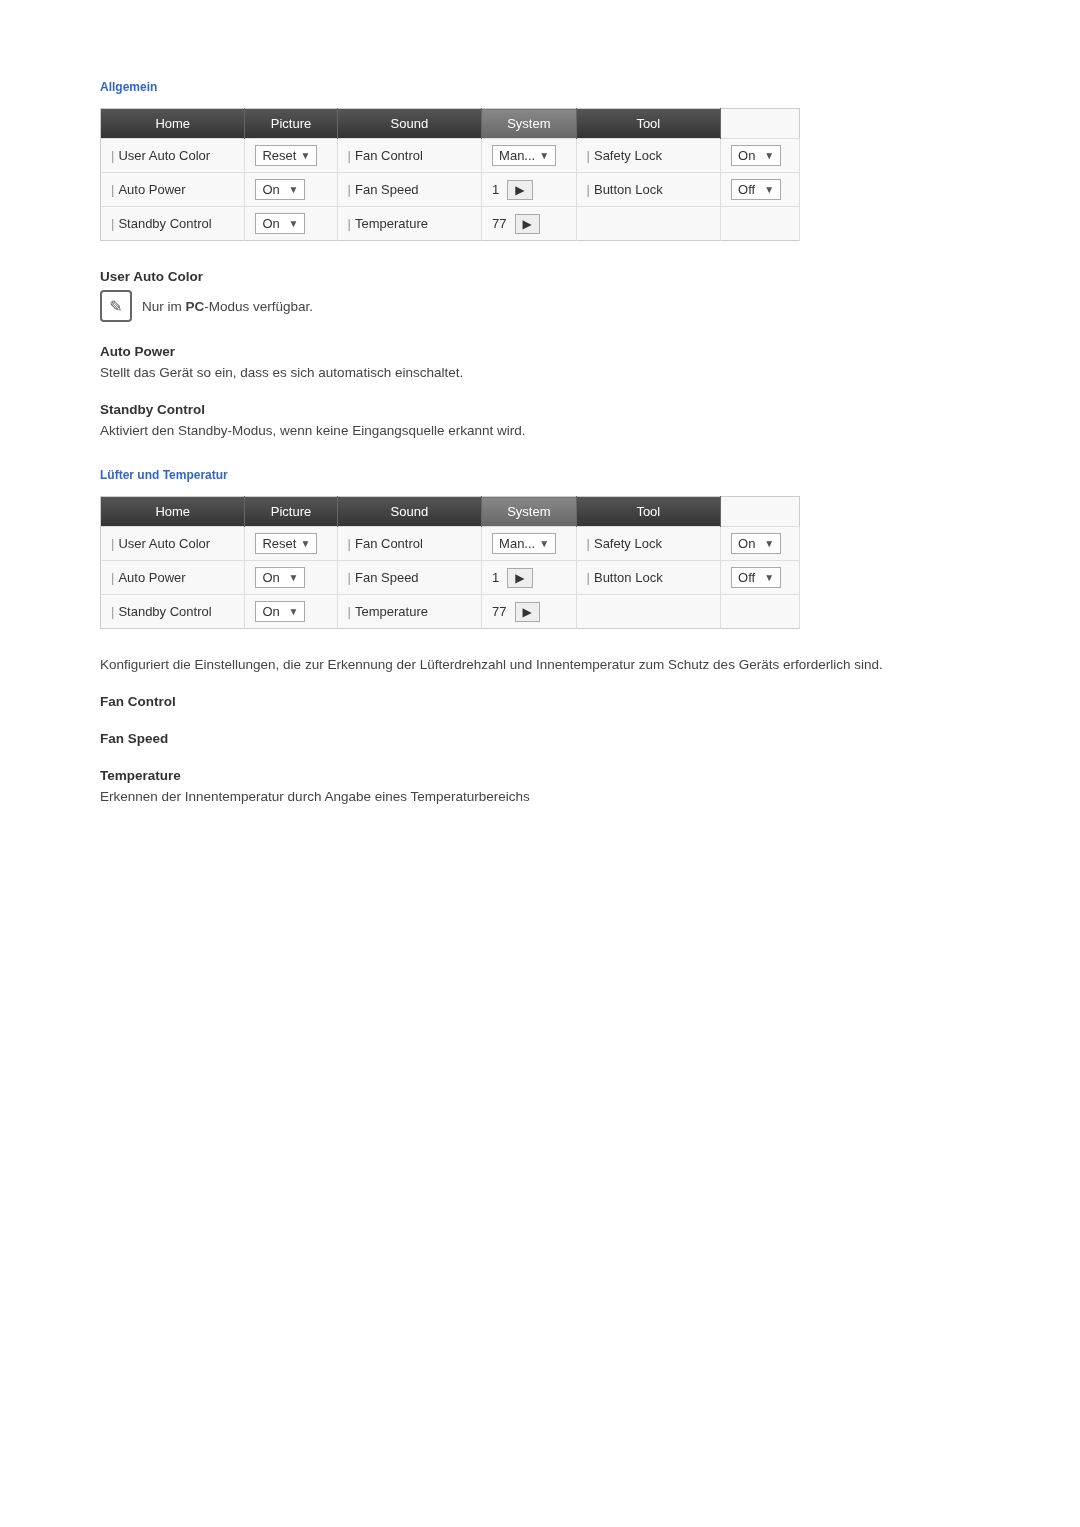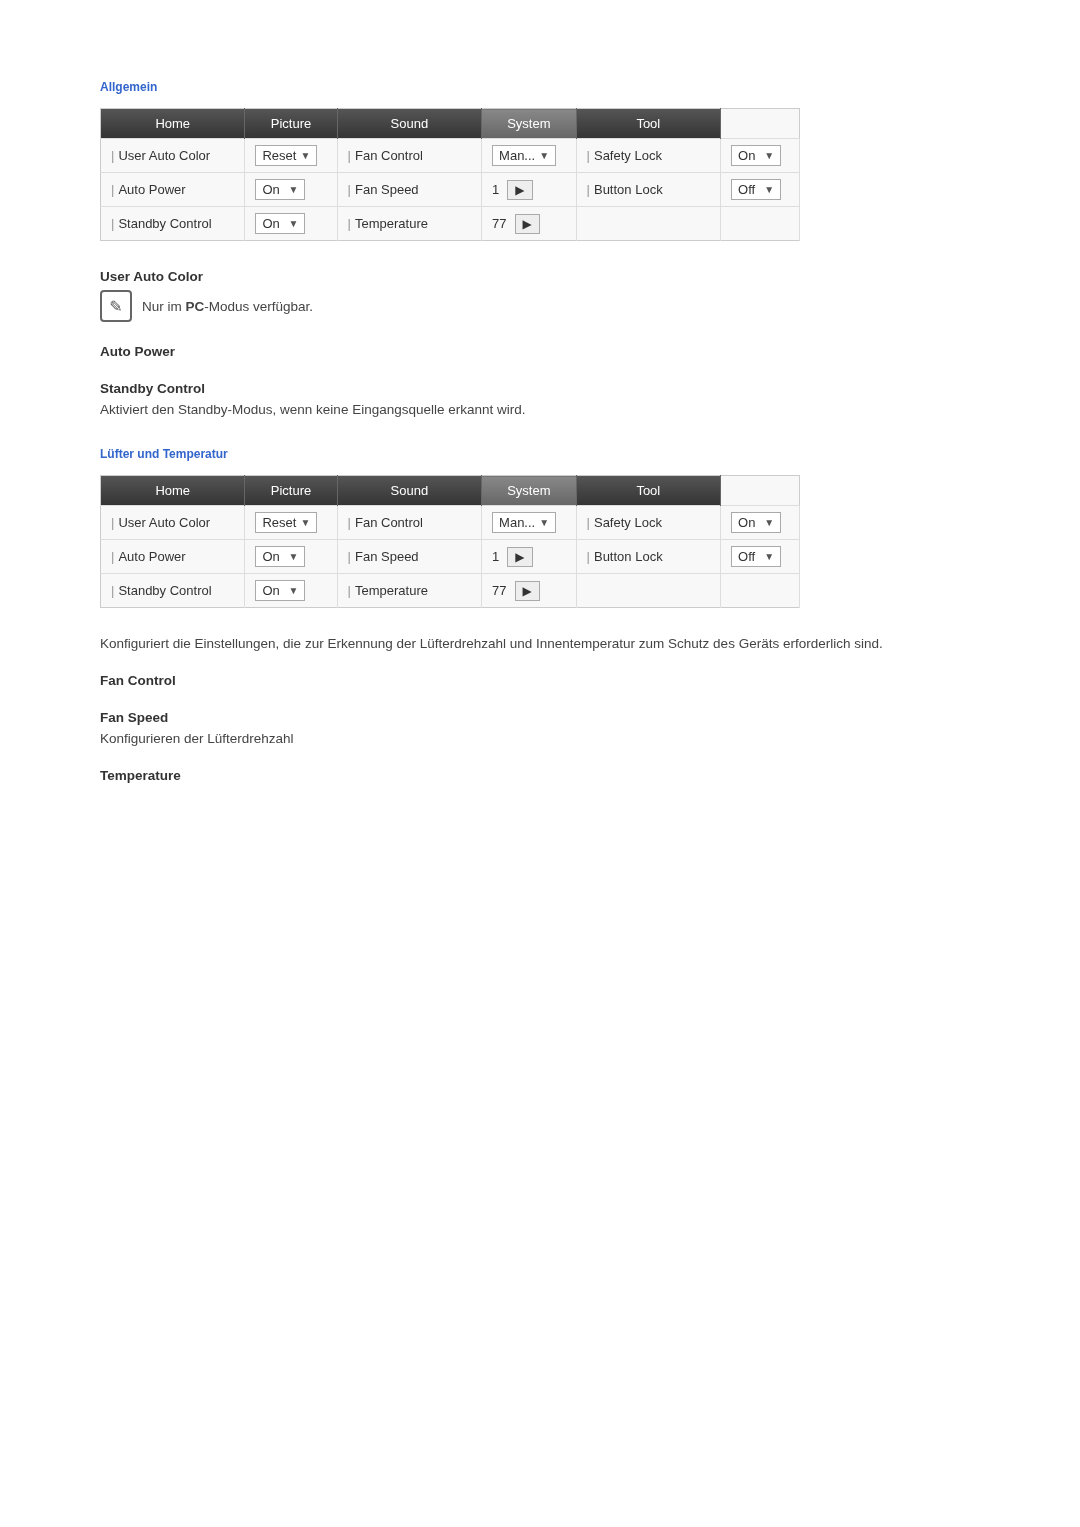--- a/index.html
+++ b/index.html
@@ -238,20 +238,21 @@
       <div class="note-box">
         <div class="note-icon">✎</div>
         <div class="note-text">
           Nur im <strong>PC</strong>-Modus verfügbar.
         </div>
       </div>
     </div>
 
     <div class="item-desc-section">
       <div class="item-heading">Auto Power</div>
+      <div class="item-desc">Stellt das Gerät so ein, dass es sich automatisch einschaltet.</div>
     </div>
 
     <div class="item-desc-section">
       <div class="item-heading">Standby Control</div>
       <div class="item-desc">Aktiviert den Standby-Modus, wenn keine Eingangsquelle erkannt wird.</div>
     </div>
   </div>
 
   <div class="section-gap">
     <div class="section-title">Lüfter und Temperatur</div>
@@ -334,21 +335,21 @@
     <div class="item-desc" style="margin-bottom: 22px; margin-top: 11px;">
       Konfiguriert die Einstellungen, die zur Erkennung der Lüfterdrehzahl und Innentemperatur zum Schutz des Geräts erforderlich sind.
     </div>
 
     <div class="item-desc-section">
       <div class="item-heading">Fan Control</div>
     </div>
 
     <div class="item-desc-section">
       <div class="item-heading">Fan Speed</div>
-      <div class="item-desc">Konfigurieren der Lüfterdrehzahl</div>
     </div>
 
     <div class="item-desc-section">
       <div class="item-heading">Temperature</div>
+      <div class="item-desc">Erkennen der Innentemperatur durch Angabe eines Temperaturbereichs</div>
     </div>
   </div>
 
 </div>
 
 </body></html>

